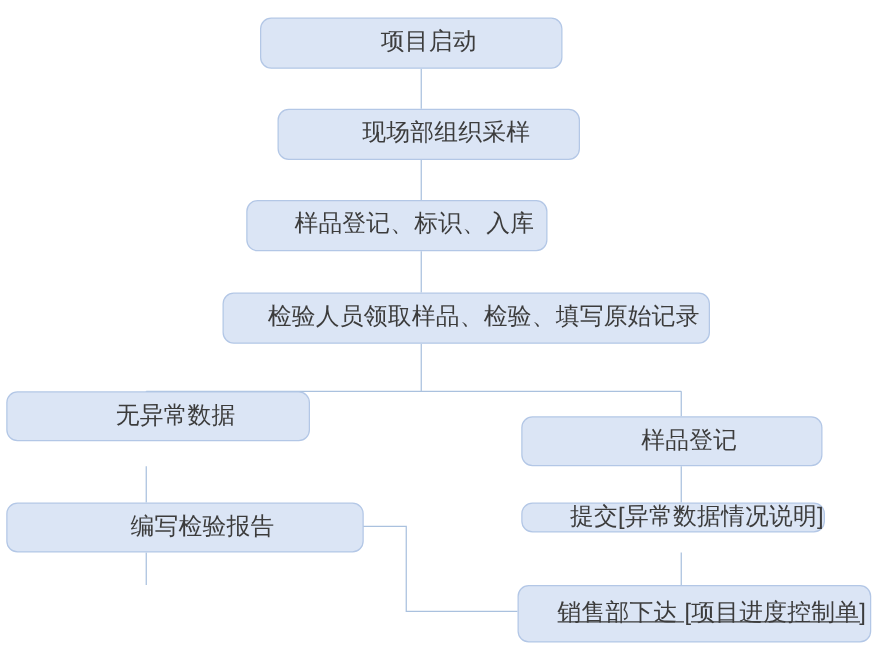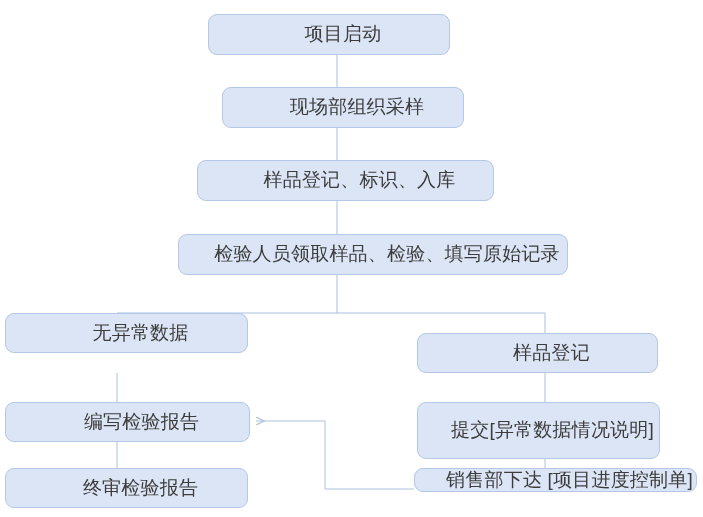--- a/index.html
+++ b/index.html
@@ -37,28 +37,28 @@
     color: #3c3c3c;
     font-size: 19px;
     line-height: 1.1;
     letter-spacing: 0.2px;
     white-space: nowrap;
     padding-left: 28px;
   }
   
   .n-start      { left: 208px; top: 14px;  width: 242px; height: 41px; }
   .n-sampling   { left: 208px; top: 87px;  width: 242px; height: 41px; margin-left: 14px; }
-  .n-register   { left: 197px; top: 160px; width: 297px; height: 41px; }
+  .n-register   { left: 197px; top: 160px; width: 241px; height: 41px; }
   .n-inspect    { left: 147px; top: 234px; width: 390px; height: 41px; margin-left: 31px; }
   .n-normal     { left: 5px;   top: 313px; width: 243px; height: 40px; }
   .n-abnormal   { left: 417px; top: 333px; width: 241px; height: 40px; }
-  .n-writerep   { left: 5px;   top: 402px; width: 245px; height: 40px; }
+  .n-writerep   { left: 5px;   top: 402px; width: 286px; height: 40px; }
   .n-finalrep   { left: 5px;   top: 468px; width: 243px; height: 40px; }
-  .n-submit     { left: 417px; top: 402px; width: 243px; height: 57px; }
-  .n-sales      { left: 414px; top: 468px; width: 283px; height: 24px; }
+  .n-submit     { left: 417px; top: 402px; width: 243px; height: 24px; justify-content: flex-end; }
+  .n-sales      { left: 414px; top: 468px; width: 283px; height: 46px; text-decoration: underline; }
 </style>
 </head>
 <body>
 
 <div id="canvas">
 
   <svg id="edges" viewBox="0 0 703 517" width="703" height="517" aria-hidden="true">
     <defs>
       <marker id="arrowLeft" markerWidth="10" markerHeight="8" refX="9" refY="4" orient="auto-start-reverse" markerUnits="userSpaceOnUse">
         <path d="M9,0 L1,4 L9,8" fill="none" stroke="#aac1de" stroke-width="1.2"></path>
@@ -112,23 +112,20 @@
   </div>
 
   <div class="node n-abnormal">
     <span>样品登记</span>
   </div>
 
   <div class="node n-writerep">
     <span>编写检验报告</span>
   </div>
 
-  <div class="node n-finalrep">
-    <span>终审检验报告</span>
-  </div>
 
   <div class="node n-submit">
     <span>提交[异常数据情况说明]</span>
   </div>
 
   <div class="node n-sales">
     <span>销售部下达 [项目进度控制单]</span>
   </div>
 
 </div>

